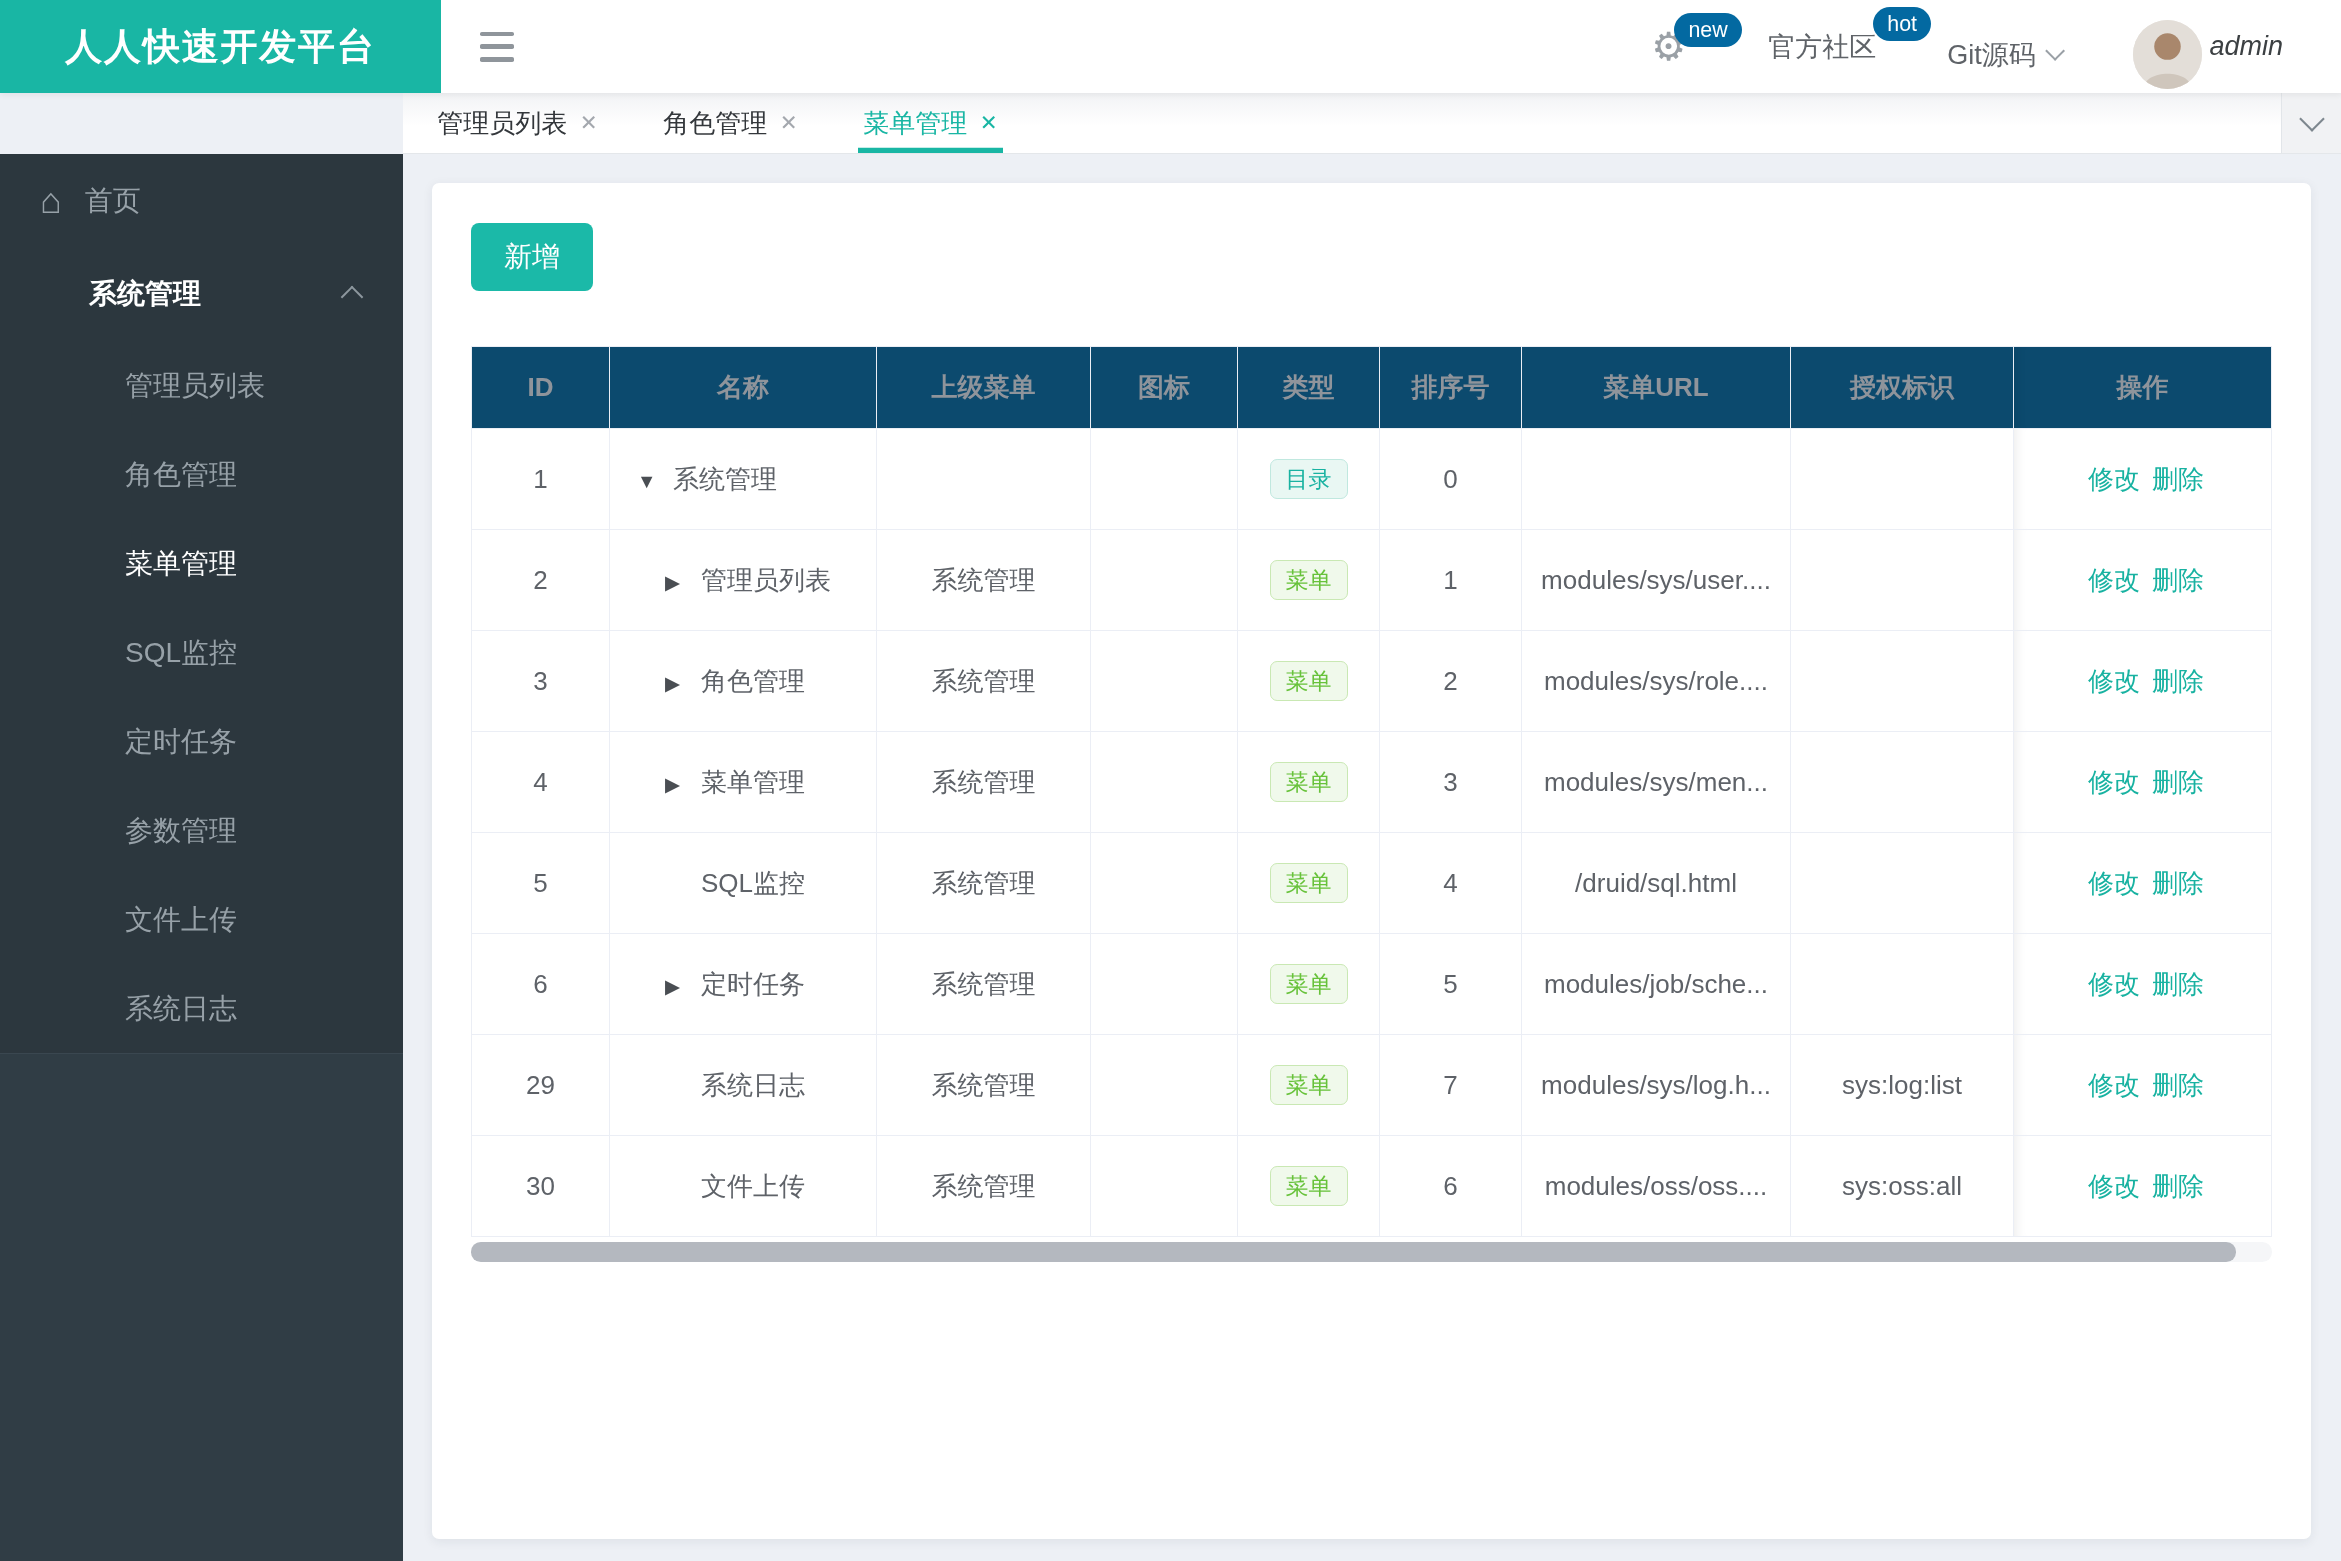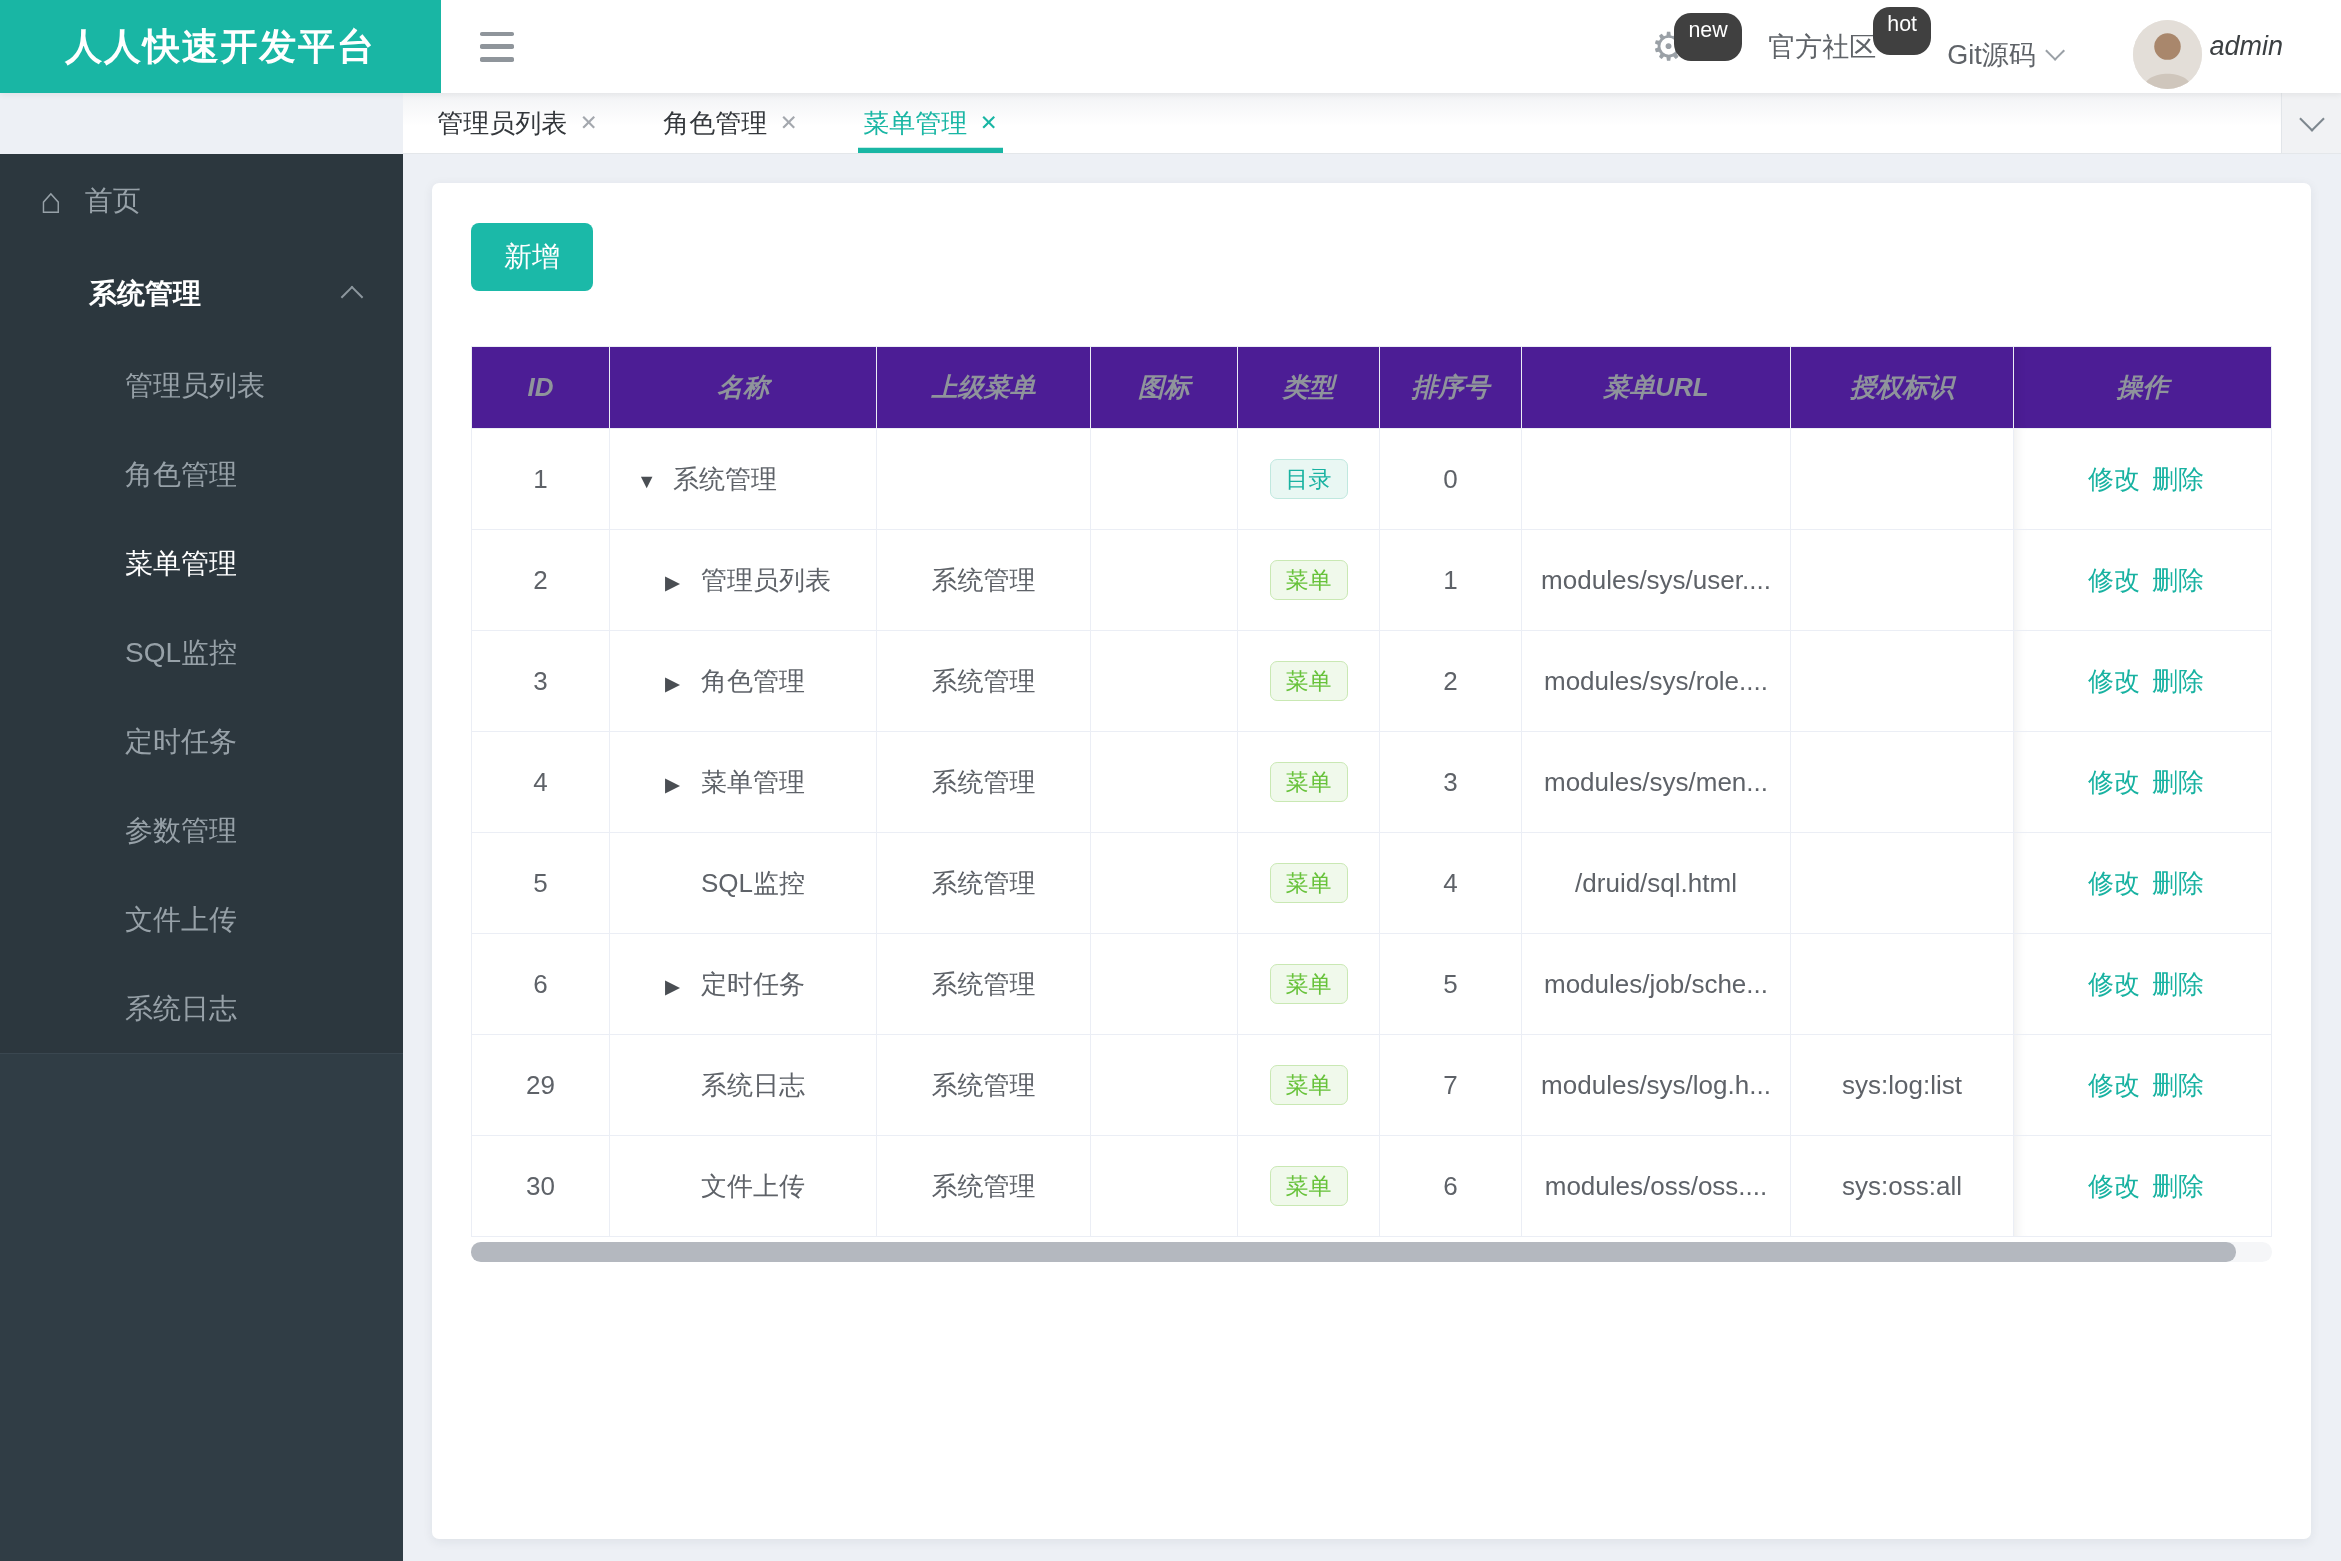--- a/index.html
+++ b/index.html
@@ -11,22 +11,22 @@
     box-shadow:0 2.7px 6.2px rgba(0,0,0,0.06); display:flex; align-items:center; }
   .logo { width:441px; height:93px; background:#19b6a4; color:#fff;
     font-size:37px; font-weight:bold; display:flex; align-items:center; justify-content:center;
     letter-spacing:1.8px; flex:0 0 auto; }
   .hamburger { margin-left:39px; width:34px; height:30px; display:flex; flex-direction:column;
     justify-content:space-between; cursor:pointer; }
   .hamburger i { display:block; height:4.5px; background:#8f959b; border-radius:1.8px; }
   .header-right { position:absolute; right:59px; top:0; height:93px; display:flex; align-items:center; }
   .hr-item { position:relative; display:flex; align-items:center; color:#5f6368; font-size:27px; cursor:pointer; }
   .gear-glyph { font-size:39px; color:#9aa0a6; line-height:1; }
-  .badge { position:absolute; top:-14.2px; left:23px; height:48px; line-height:34px; padding:0 14.2px;
-    background:#404040; color:#fff; font-size:21.4px; border-radius:17px; white-space:nowrap; }
+  .badge { position:absolute; top:-14.2px; left:23px; height:34px; line-height:34px; padding:0 14.2px;
+    background:#0369a1; color:#fff; font-size:21.4px; border-radius:17px; white-space:nowrap; }
   .badge.hot { left:auto; right:-55px; top:-21.4px; }
   .ml90 { margin-left:82px; } .ml80 { margin-left:71px;margin-top:16px; } .ml14 { margin-left:7px;font-style:italic; }
   .caret-down { width:14.2px; height:14.2px; border-right:2.7px solid #9aa0a6; border-bottom:2.7px solid #9aa0a6;
     transform:rotate(45deg); margin-left:12.5px; margin-top:-7.1px; }
   .avatar { width:69px; height:69px; border-radius:50%; overflow:hidden; background:#e8e4df; flex:0 0 auto; }
   .username { font-size:27px; color:#3c4043; }
 
   
   .tabbar { position:relative; height:61px; margin-left:403px; background:linear-gradient(#f2f3f5,#ffffff 55%);
     border-bottom:0.9px solid #e4e7ea; display:flex; align-items:stretch; z-index:20; }
@@ -58,21 +58,21 @@
   .card { width:100%; height:100%; background:#ffffff; border-radius:7.1px;
     box-shadow:0 2.7px 10.7px rgba(31,45,61,0.07); padding:40px 39px; }
 
   .btn-add { display:inline-block; min-width:122px; height:68px; padding:0 30px; background:#1bb9a8;
     color:#fff; font-size:28px; border:none; border-radius:8px; cursor:pointer; }
 
   
   .tablewrap { margin-top:55px; }
   table { border-collapse:collapse; width:1801px; table-layout:fixed; background:#fff; }
   th, td { border:0.9px solid #ebeef5; font-size:26px; text-align:center; overflow:hidden; white-space:nowrap; }
-  th { height:82px; color:#8f949b; font-weight:bold; background:#4c1d95;font-style:italic; }
+  th { height:82px; color:#8f949b; font-weight:bold; background:#0c4a6e; }
   td { height:101px; color:#5e6268; }
   td.cell-name { text-align:left; padding-left:27px; }
   tr.level-1 td.cell-name { padding-left:55px; }
   .expand { display:inline-block; width:36px; font-size:19.6px; color:#4a4e53; text-align:left; cursor:pointer; }
   .tag { display:inline-block; height:40px; line-height:38px; padding:0 15px; border-radius:7.1px; font-size:23px; }
   .tag-dir  { color:#18b2a1; background:#e9f7f3; border:0.9px solid #c0e8df; }
   .tag-menu { color:#67c23a; background:#f0f9eb; border:0.9px solid #c9e8b3; }
   tr.highlight td { background:#e8f6f3; }
   .op-link { color:#18b2a1; text-decoration:none; cursor:pointer;margin-left:7px; }
   .op-link + .op-link { margin-left:12px; }

